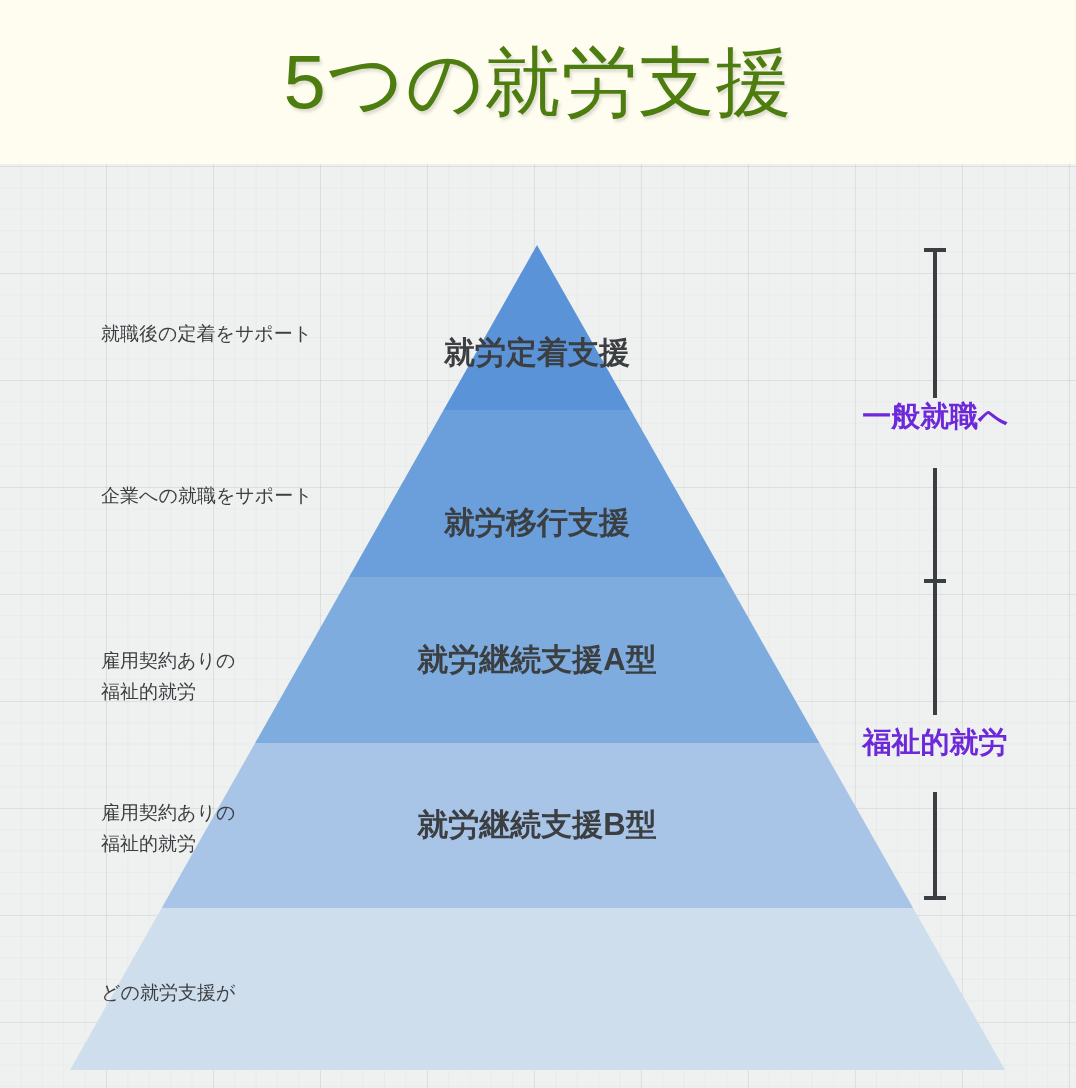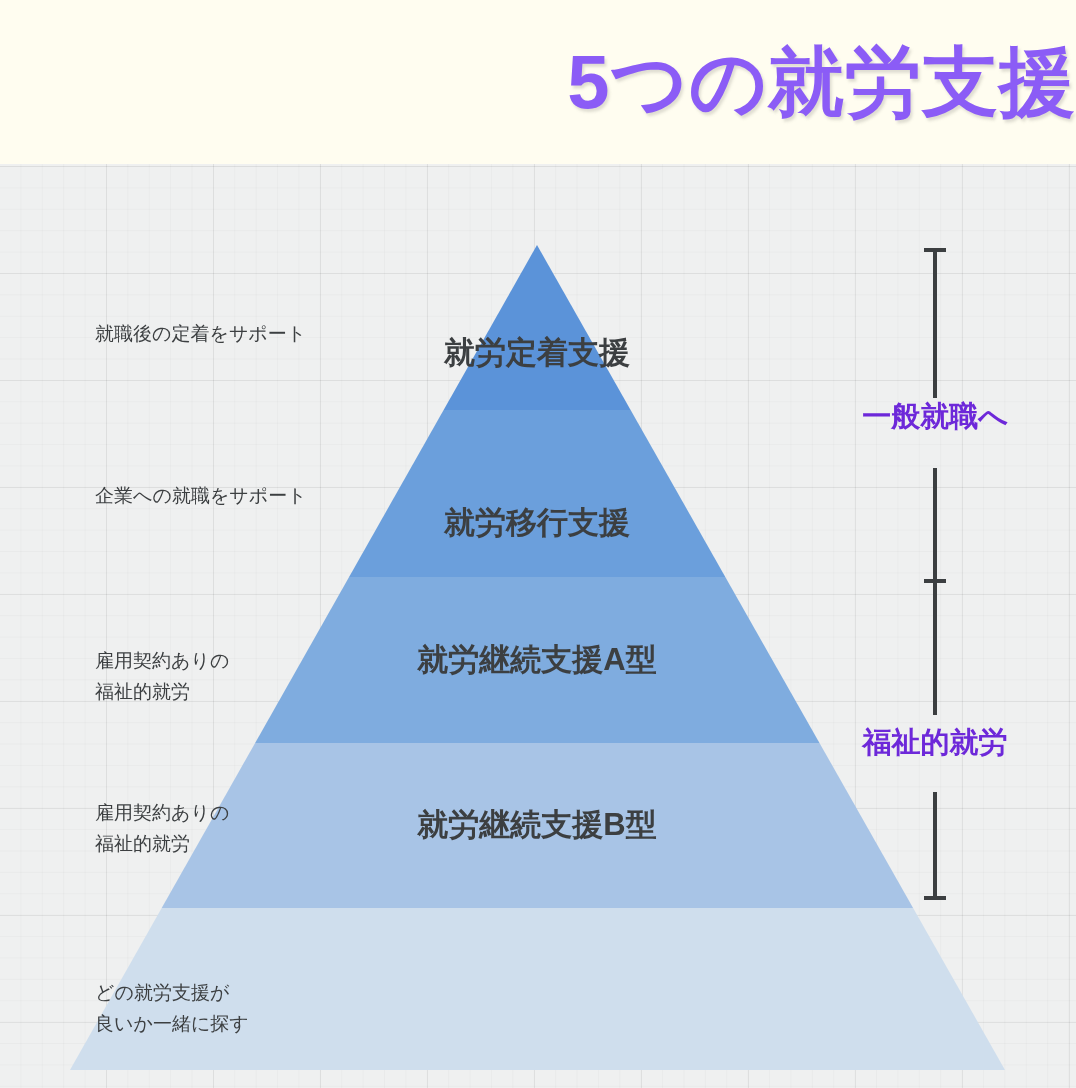--- a/index.html
+++ b/index.html
@@ -28,26 +28,26 @@
     width: 1076px;
     height: 164px;
     background: #fffdf0;
     z-index: 5;
   }
   .header-title {
     position: absolute;
     left: 0;
     top: 0;
     width: 1076px;
-    text-align: right;
+    text-align: center;
     line-height: 164px;
     font-size: 76px;
-    font-weight: 700;
+    font-weight: 400;
     letter-spacing: 1px;
-    color: #8b5cf6;
+    color: #4d7c0f;
     text-shadow: 2px 3px 3px rgba(150,150,140,0.30);
     white-space: nowrap;
   }
 
   
   .grid-area {
     position: absolute;
     left: 0;
     top: 164px;
     width: 1076px;
@@ -87,21 +87,21 @@
   }
   .tier-label.t1 { top: 332px; }
   .tier-label.t2 { top: 502px; }
   .tier-label.t3 { top: 639px; }
   .tier-label.t4 { top: 804px; }
   .tier-label.t5 { top: 971px; }
 
   
   .caption {
     position: absolute;
-    left: 95px;
+    left: 101px;
     font-size: 19px;
     font-weight: 400;
     color: #3c3f41;
     line-height: 31px;
     z-index: 3;
     white-space: nowrap;
   }
   .caption.c1 { top: 318px; }
   .caption.c2 { top: 480px; }
   .caption.c3 { top: 645px; }
@@ -190,21 +190,20 @@
   <div class="caption c3">
     <span class="caption-line">雇用契約ありの</span>
     <span class="caption-line">福祉的就労</span>
   </div>
   <div class="caption c4">
     <span class="caption-line">雇用契約ありの</span>
     <span class="caption-line">福祉的就労</span>
   </div>
   <div class="caption c5">
     <span class="caption-line">どの就労支援が</span>
-    <span class="caption-line">良いか一緒に探す</span>
   </div>
 
   <div class="bracket">
     <div class="bracket-cap cap-top"></div>
     <div class="bracket-line seg-1a"></div>
     <div class="bracket-line seg-1b"></div>
     <div class="bracket-cap cap-mid"></div>
     <div class="bracket-line seg-2a"></div>
     <div class="bracket-line seg-2b"></div>
     <div class="bracket-cap cap-bottom"></div>

